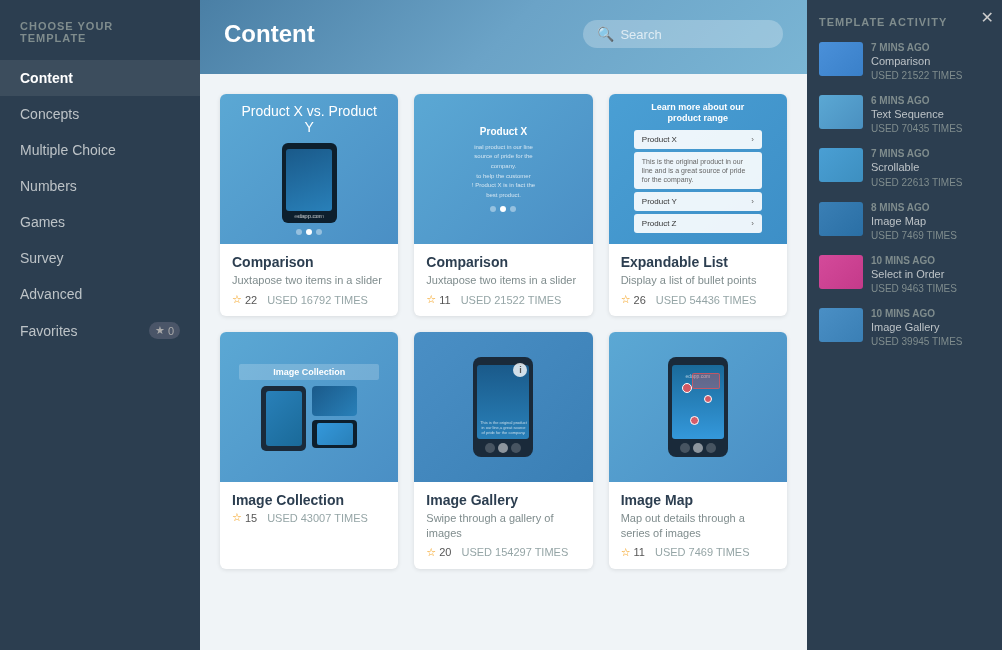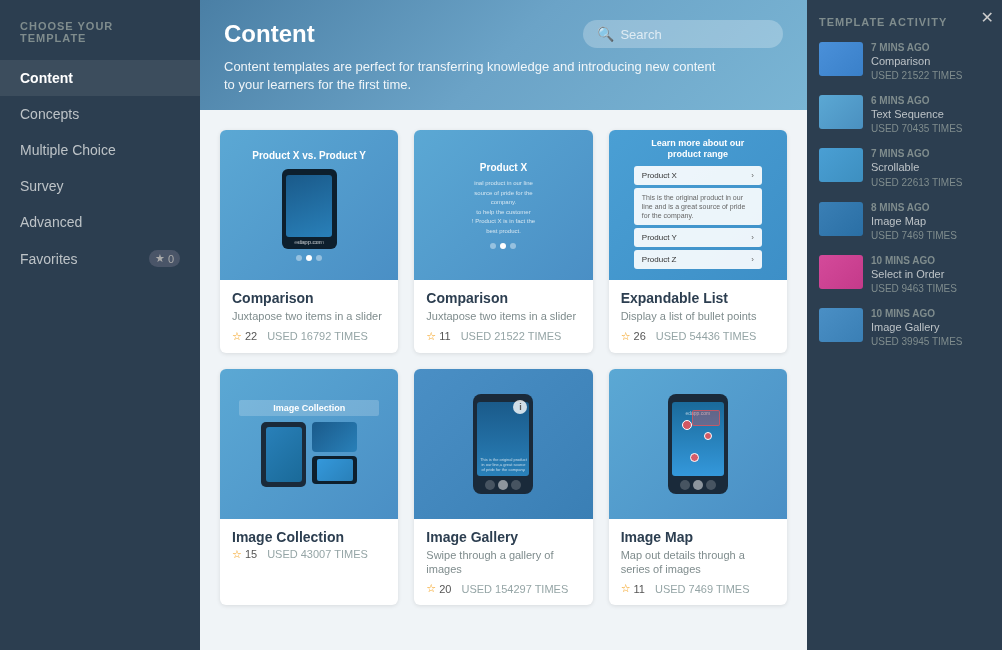--- a/index.html
+++ b/index.html
@@ -492,20 +492,26 @@
     <div class="sidebar-item active">
       <span>Content</span>
     </div>
     <div class="sidebar-item">
       <span>Concepts</span>
     </div>
     <div class="sidebar-item">
       <span>Multiple Choice</span>
     </div>
     <div class="sidebar-item">
+      <span>Numbers</span>
+    </div>
+    <div class="sidebar-item">
+      <span>Games</span>
+    </div>
+    <div class="sidebar-item">
       <span>Survey</span>
     </div>
     <div class="sidebar-item">
       <span>Advanced</span>
     </div>
     <div class="sidebar-item">
       <span>Favorites</span>
       <span class="favorites-badge">
         <span>★</span>
         <span>0</span>
@@ -516,30 +522,29 @@
   <div class="main-content">
     <div class="main-header">
       <div class="main-header-bg"></div>
       <div class="header-top">
         <h1 class="page-title-text">Content</h1>
         <div class="search-bar">
           <span class="search-icon-svg">🔍</span>
           <input type="text" placeholder="Search" style="">
         </div>
       </div>
-      <p class="header-desc">Content templates are perfect for transferring knowledge and introducing new content to your learners for the first time.</p>
     </div>
 
     <div class="templates-grid-container">
       <div class="templates-grid">
 
         <div class="template-card">
           <div class="template-thumb thumb-comparison-1">
             <div style="width:140px; text-align:center;">
-              <div style="font-size:10px; color:#fff; font-weight:700; margin-bottom:8px;">Product X vs. Product Y</div>
+              <div style="font-size:14px; color:#fff; font-weight:400; margin-bottom:8px;">Product X vs. Product Y</div>
               <div style="display:flex; justify-content:center; gap:8px;">
                 <div class="comp-phone" style="width:55px;height:80px;background:#0d1f2d;border-radius:6px;display:flex;flex-direction:column;align-items:center;padding:5px 4px 3px;">
                   <div style="width:46px;height:62px;background:linear-gradient(160deg,#1a5a8a,#2980b9);border-radius:3px;"></div>
                   <div style="font-size:5px;color:rgba(255,255,255,0.4);margin-top:2px;">edapp.com</div>
                 </div>
               </div>
               <div style="display:flex;justify-content:center;gap:4px;margin-top:6px;">
                 <div style="width:6px;height:6px;border-radius:50%;background:rgba(255,255,255,0.4);"></div>
                 <div style="width:6px;height:6px;border-radius:50%;background:#fff;"></div>
                 <div style="width:6px;height:6px;border-radius:50%;background:rgba(255,255,255,0.4);"></div>

